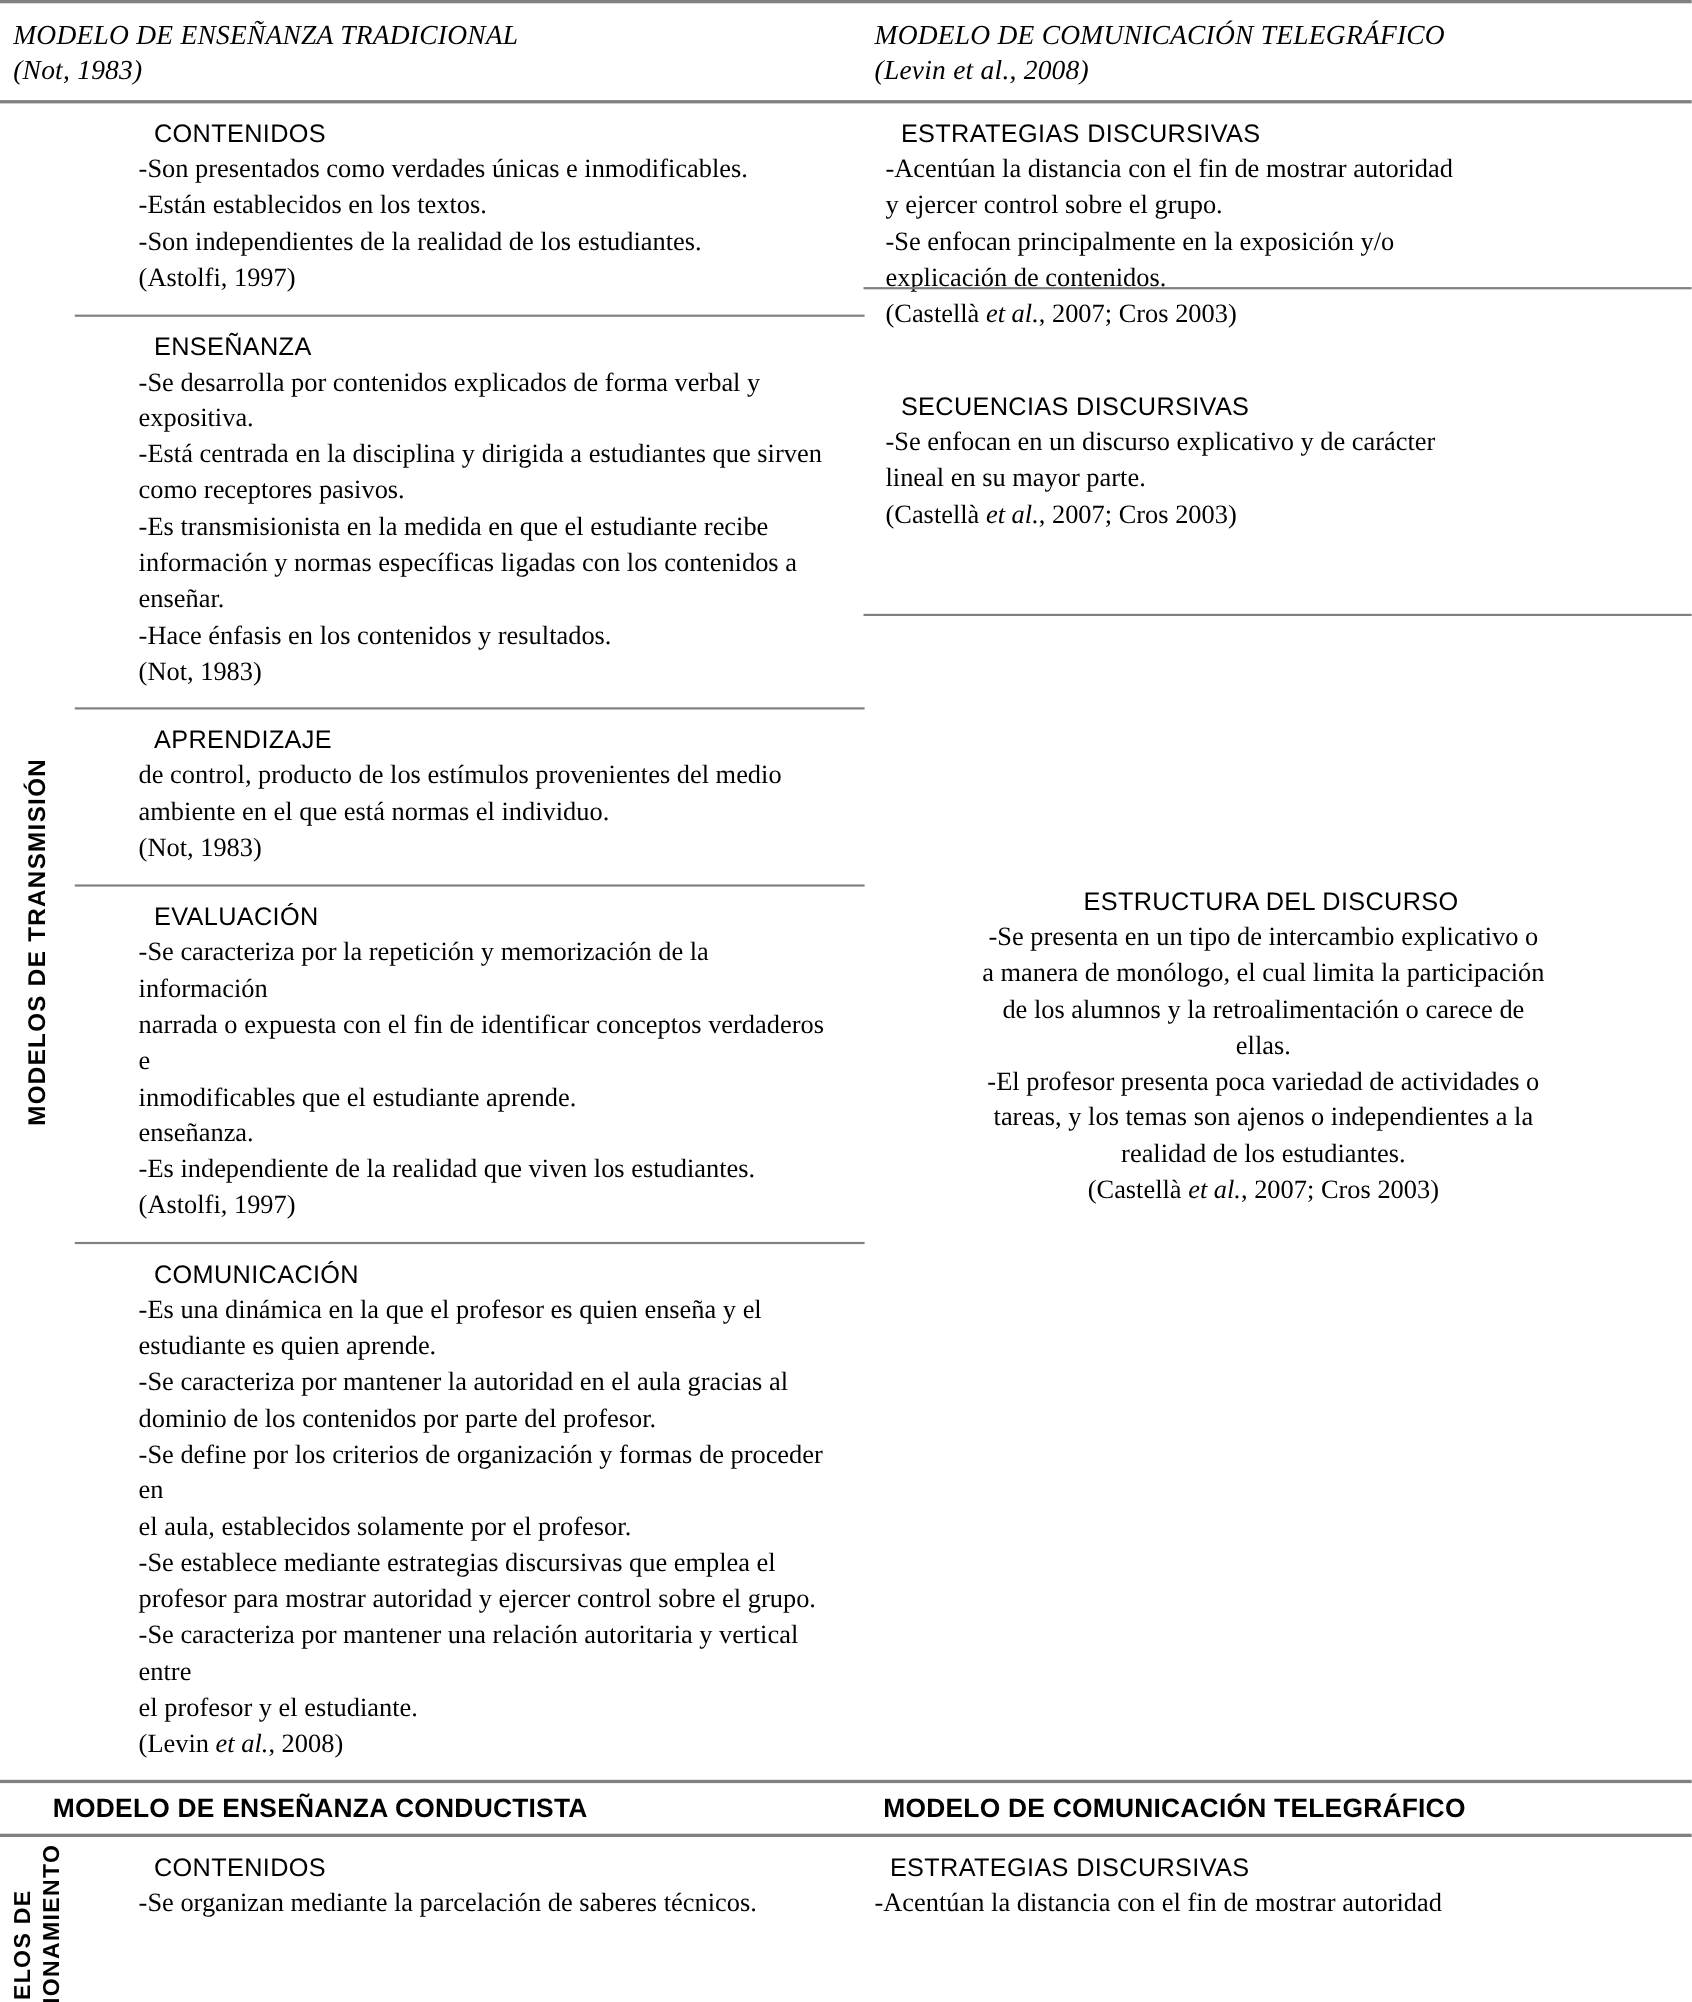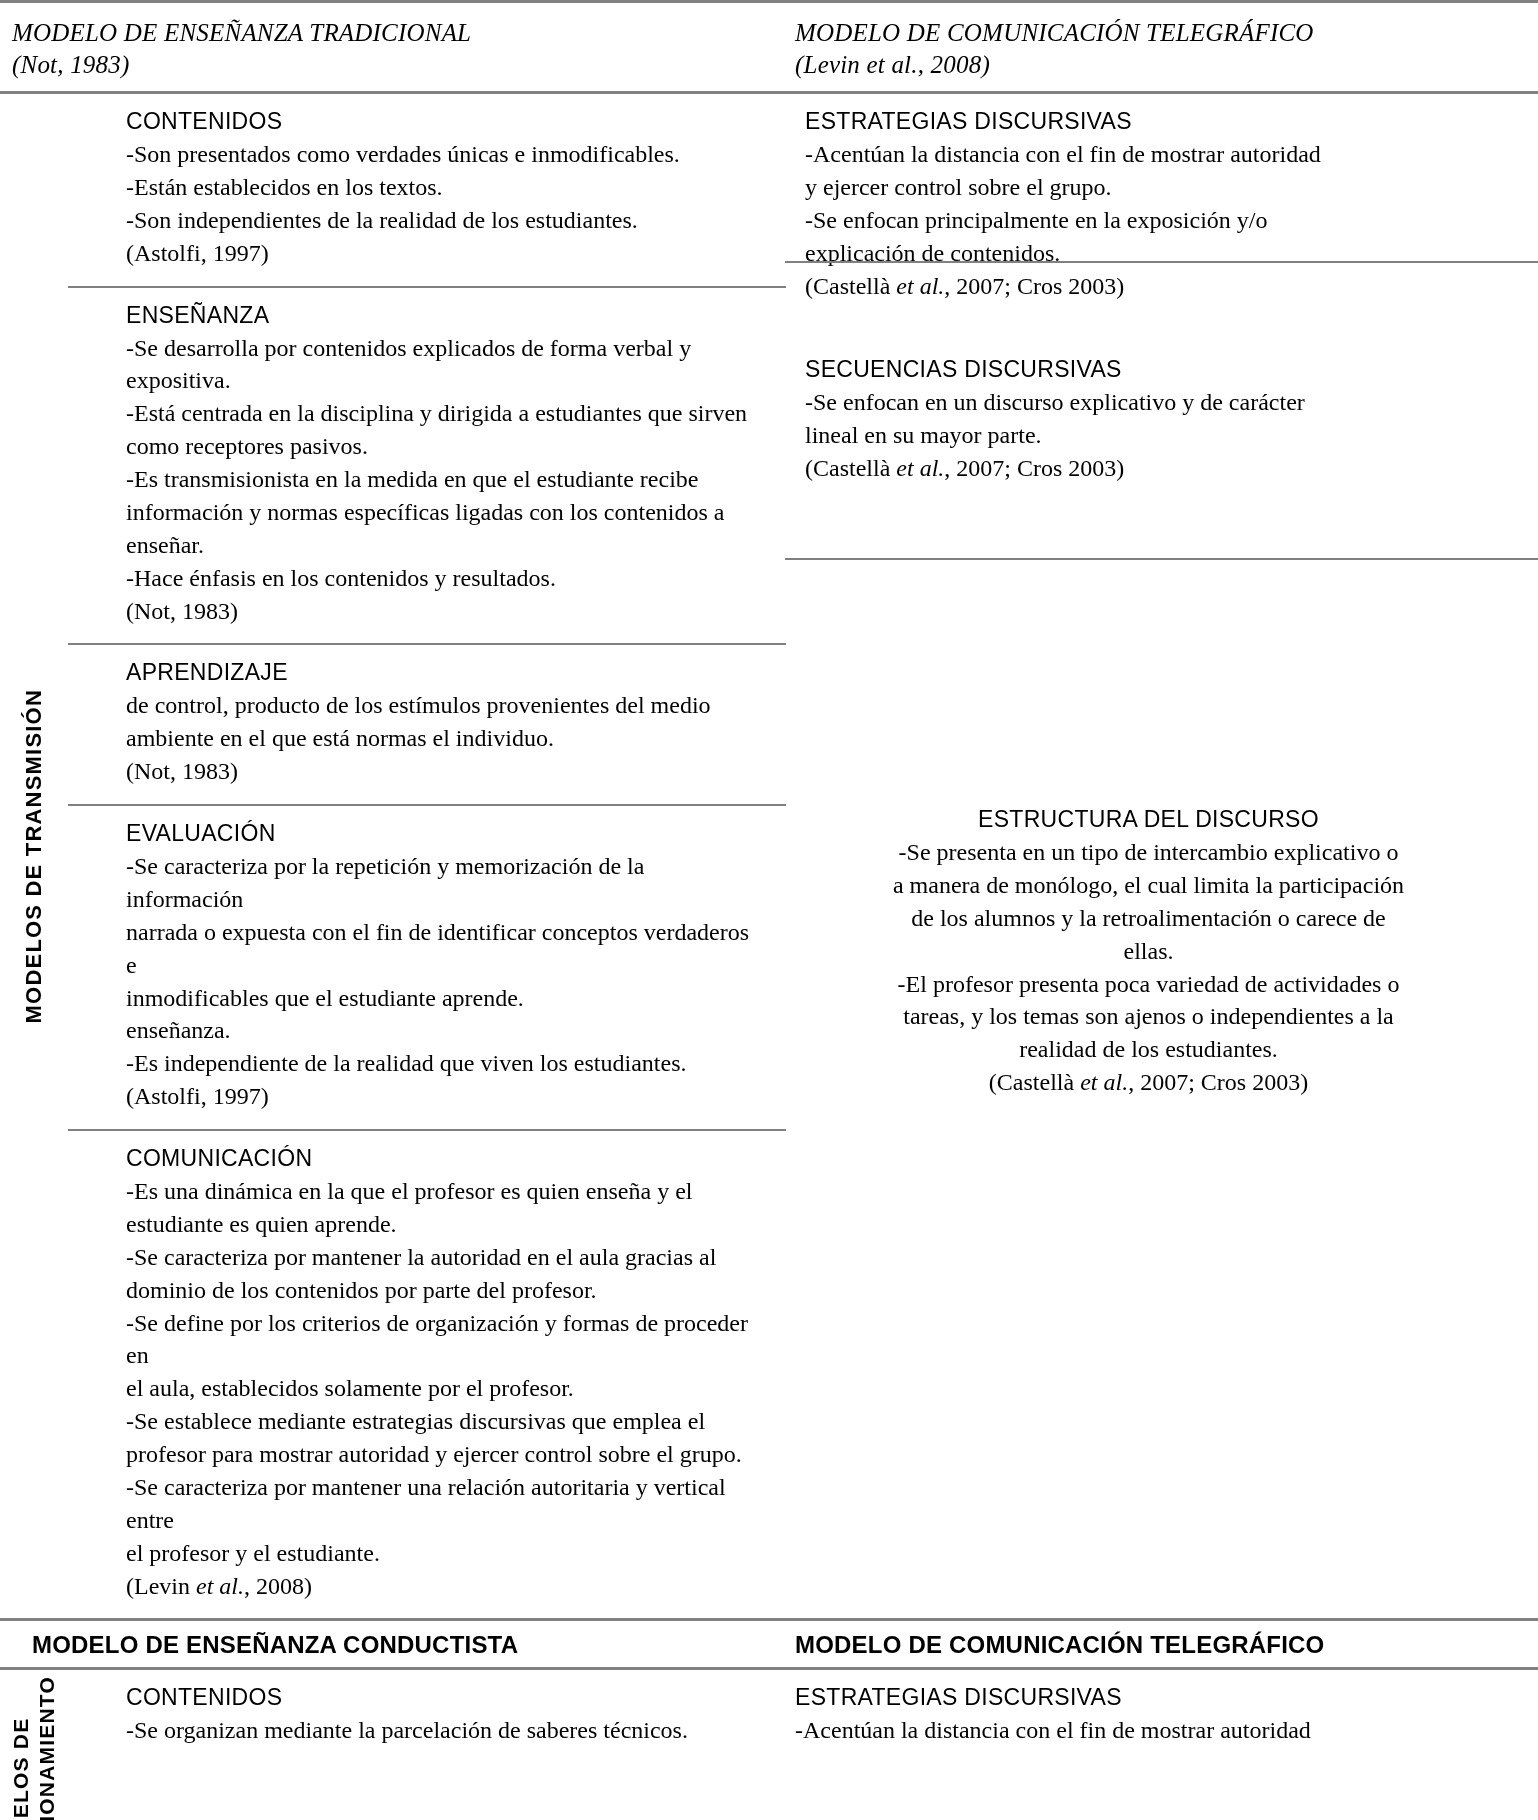--- a/index.html
+++ b/index.html
@@ -95,20 +95,21 @@
   }
   .block.right-side {
     padding: 14px 24px 16px 10px;
   }
   .block-title {
     font-family: "Liberation Sans", "DejaVu Sans", sans-serif;
     font-size: 23px;
     letter-spacing: 0.3px;
     margin-bottom: 3px;
     font-weight: normal;
+    margin-left: 14px;
   }
   .block-line {
     font-size: 24px;
     line-height: 1.37;
   }
 
   .sep { background: #808080; height: 2px; }
   .sep.short { width: 718px; }
 
   
@@ -120,21 +121,21 @@
     width: 100%;
     box-sizing: border-box;
     padding: 10px 0 8px 0;
   }
   .band-head .h {
     font-family: "Liberation Sans", "DejaVu Sans", sans-serif;
     font-weight: bold;
     font-size: 24px;
     letter-spacing: 0.2px;
   }
-  .band-head .h.left { width: 785px; padding-left: 32px; box-sizing: border-box; }
+  .band-head .h.left { width: 785px; padding-left: 32px; box-sizing: border-box; margin-left: 16px; }
   .band-head .h.right { width: 753px; padding-left: 10px; box-sizing: border-box; }
 
   .bottom-grid { display: flex; width: 100%; box-sizing: border-box; min-height: 248px; }
   .bottom-left { width: 785px; box-sizing: border-box; display: flex; }
   .bottom-right { width: 753px; box-sizing: border-box; }
 
   .tight .block-line { line-height: 1.36; }
   em { font-style: italic; }
 </style>
 </head>

